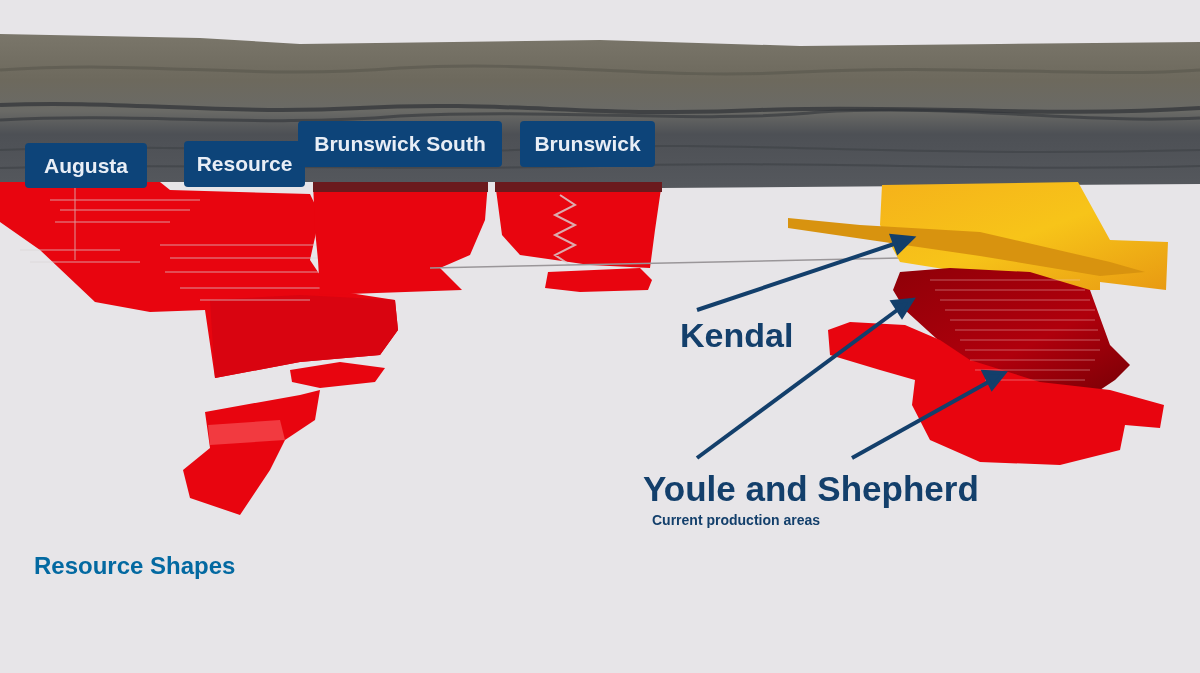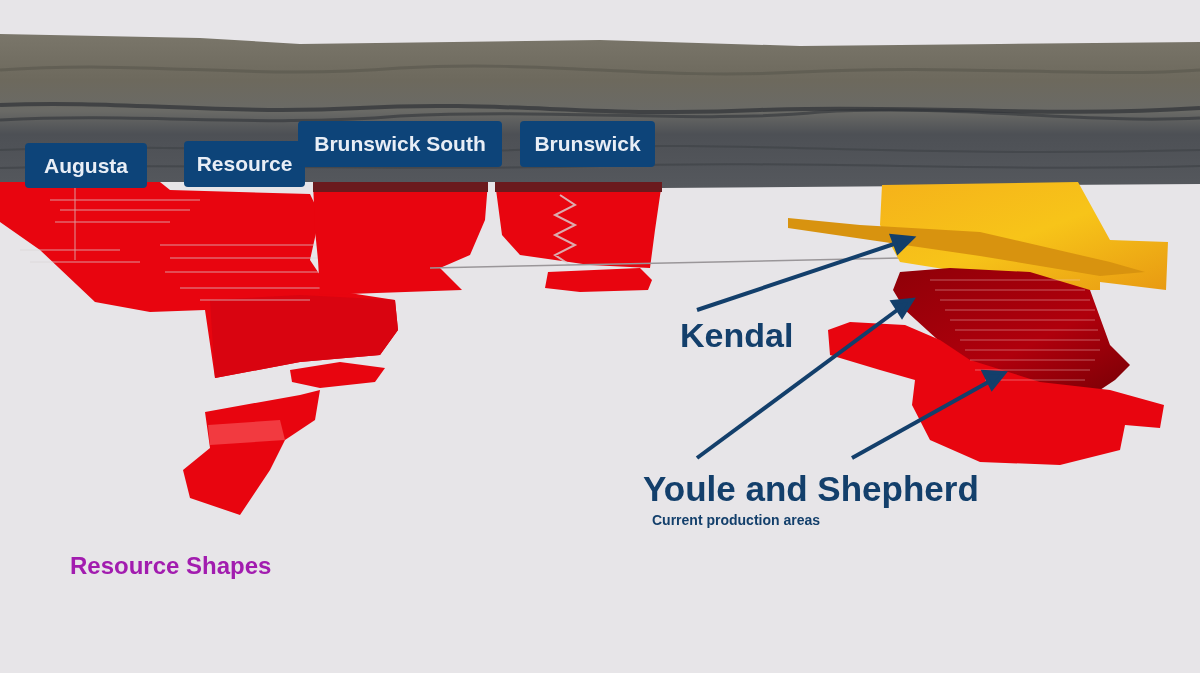--- a/index.html
+++ b/index.html
@@ -22,25 +22,24 @@
     white-space: nowrap;
   }
   .callout {
     position: absolute;
     color: #133f6b;
     font-weight: bold;
     white-space: nowrap;
   }
   .legend {
     position: absolute;
-    color: #a21caf;
+    color: #0369a1;
     font-weight: bold;
     font-size: 24px;
     white-space: nowrap;
-    margin-left: 36px;
   }
 </style>
 </head>
 <body>
 
 <svg class="scene" viewBox="0 0 1200 673" width="1200" height="673">
   <defs>
     <linearGradient id="strata" x1="0" y1="0" x2="0" y2="1">
       <stop offset="0" stop-color="#7a766a"></stop>
       <stop offset="0.3" stop-color="#6d695d"></stop>

